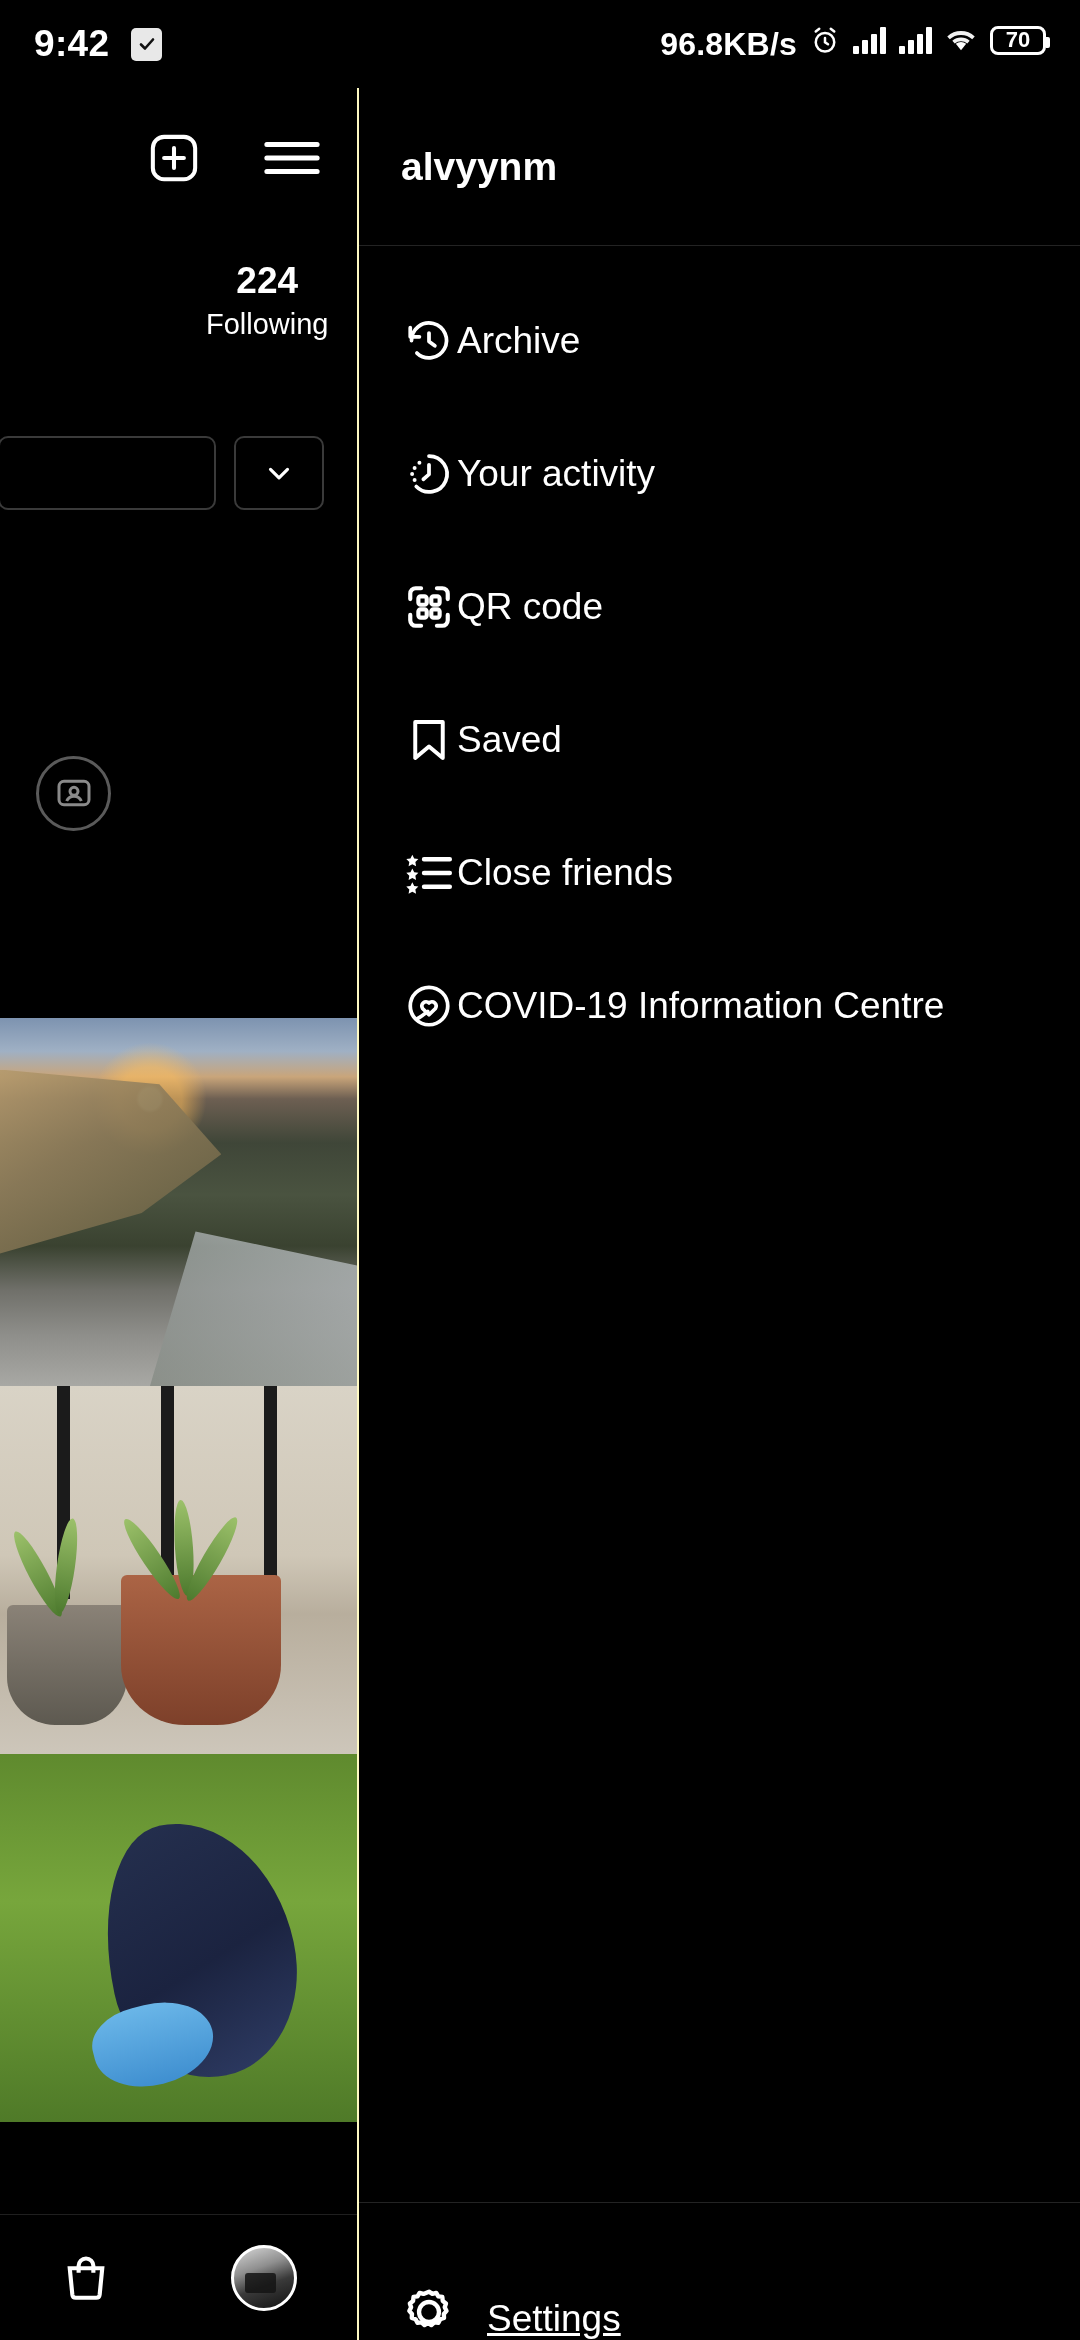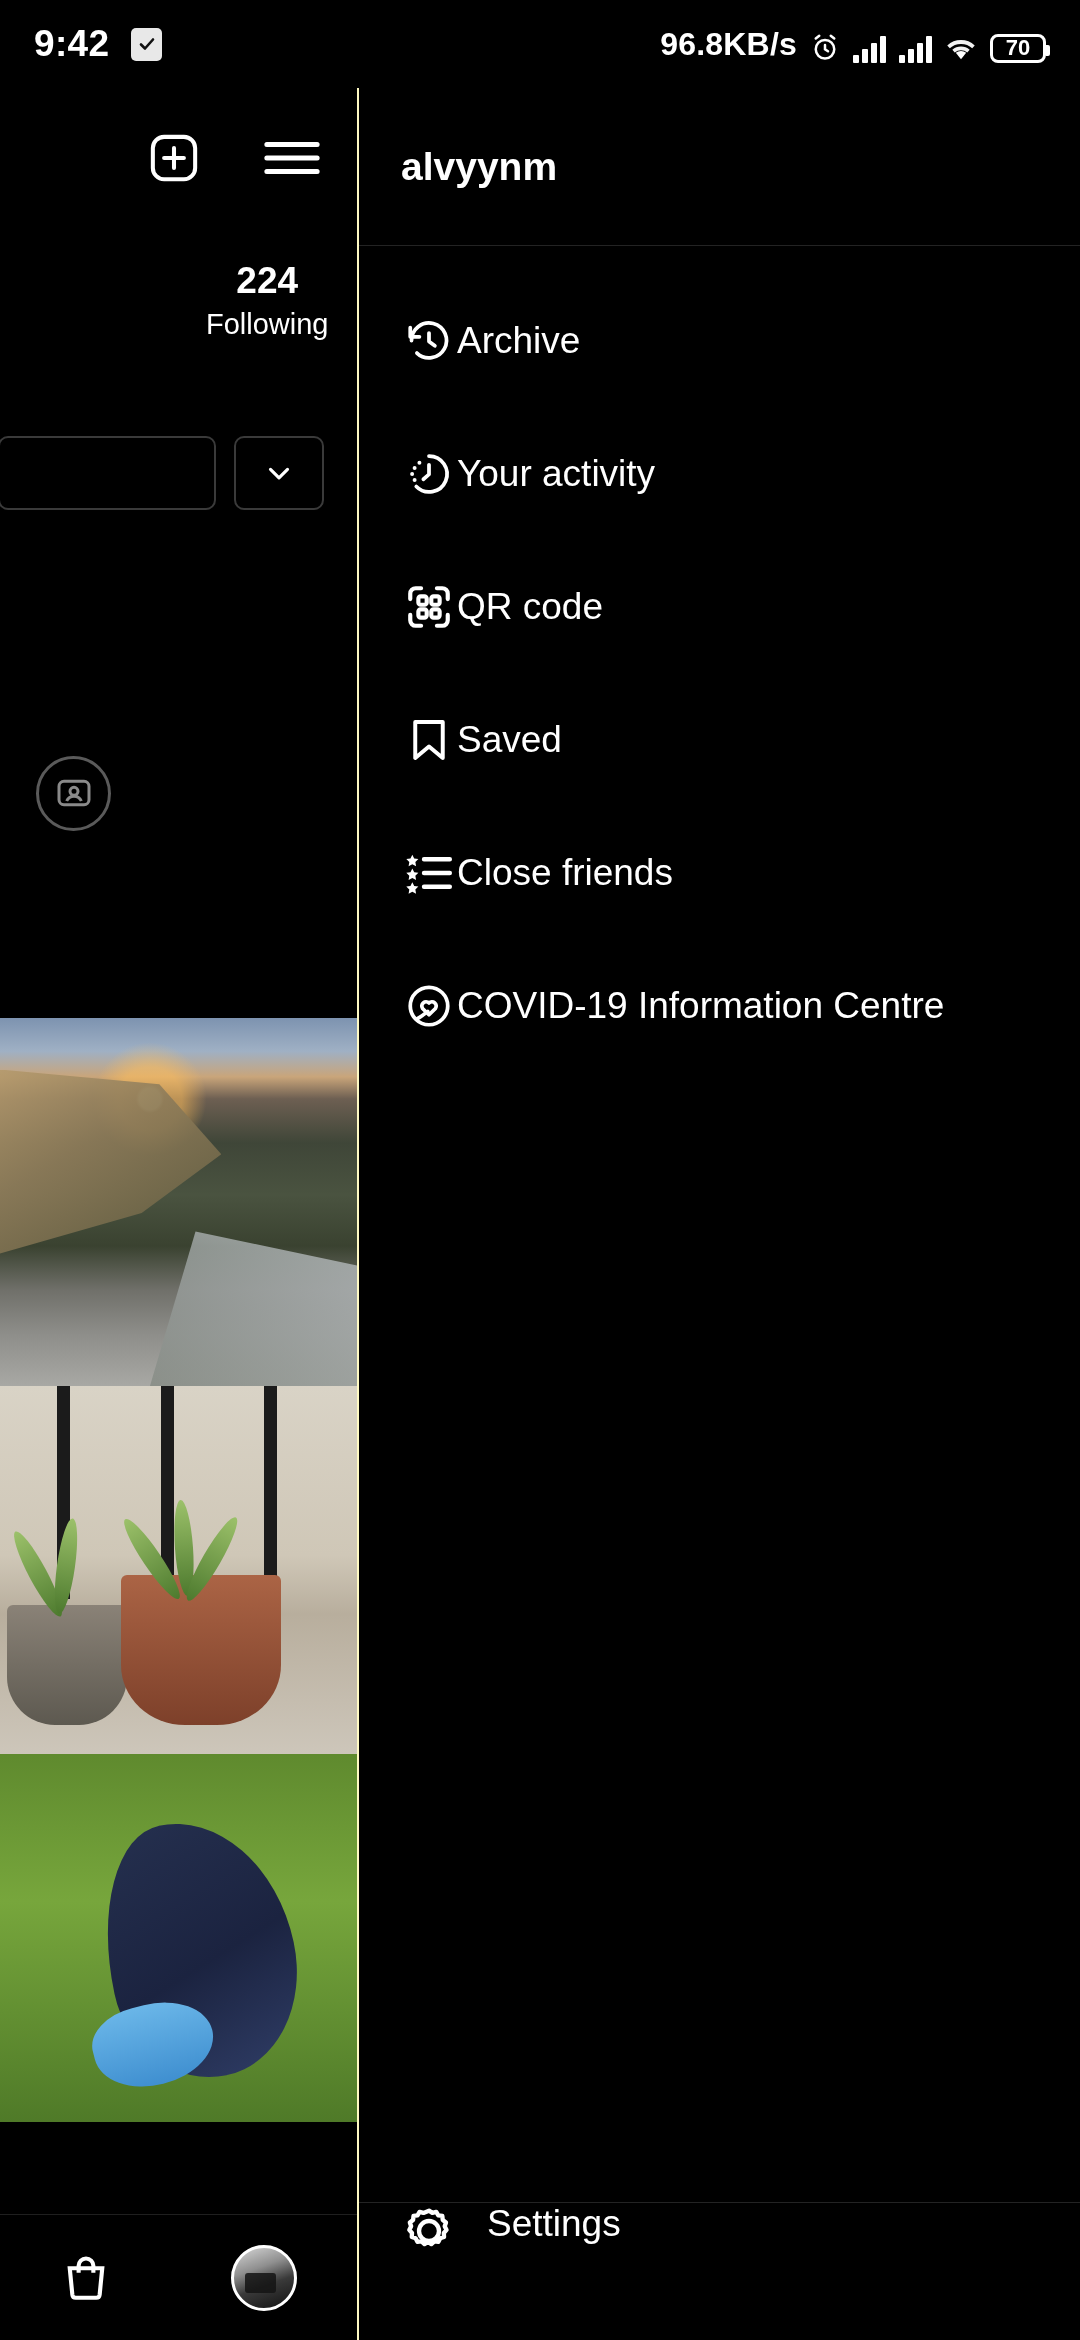--- a/index.html
+++ b/index.html
@@ -30,21 +30,21 @@
     font-size: 37px; font-weight: bold; color: #fff;
     letter-spacing: 0.3px;
   }
   .sb-chk {
     width: 31px; height: 33px; border-radius: 5px;
     background: #e8e8e8;
     display: flex; align-items: center; justify-content: center;
   }
   .sb-chk svg { display:block; }
   .sb-spacer { flex: 1; }
-  .sb-right { display: flex; align-items: flex-end; gap: 13px; }
+  .sb-right { display: flex; align-items: flex-start; gap: 13px; }
   .sb-speed {
     font-size: 32px; font-weight: bold; color: #fff;
     letter-spacing: 0.2px;
   }
   .sb-ico { display: flex; align-items: flex-end; }
   .bars { display: flex; align-items: flex-end; gap: 3px; height: 28px; }
   .bars i { display: block; width: 6px; background: #fff; border-radius: 1px; }
   .bars i:nth-child(1) { height: 8px; }
   .bars i:nth-child(2) { height: 14px; }
   .bars i:nth-child(3) { height: 20px; }
@@ -228,22 +228,22 @@
     display: flex; align-items: center; justify-content: center;
     flex-shrink: 0;
   }
   .menu-item .mi-label {
     font-size: 37px; color: #fff; white-space: nowrap;
   }
 
   .menu-footer {
     height: 138px;
     border-top: 1px solid #232323;
-    display: flex; align-items: flex-start;
-    padding-left: 42px; gap: 30px;
+    display: flex; align-items: flex-end;
+    padding-left: 42px; gap: 30px; text-decoration: underline;
   }
   .menu-footer .mi-icon {
     width: 56px; height: 56px;
     display: flex; align-items: center; justify-content: center;
   }
   .menu-footer .mi-label { font-size: 37px; color: #fff; }
 </style>
 </head>
 <body>
 

